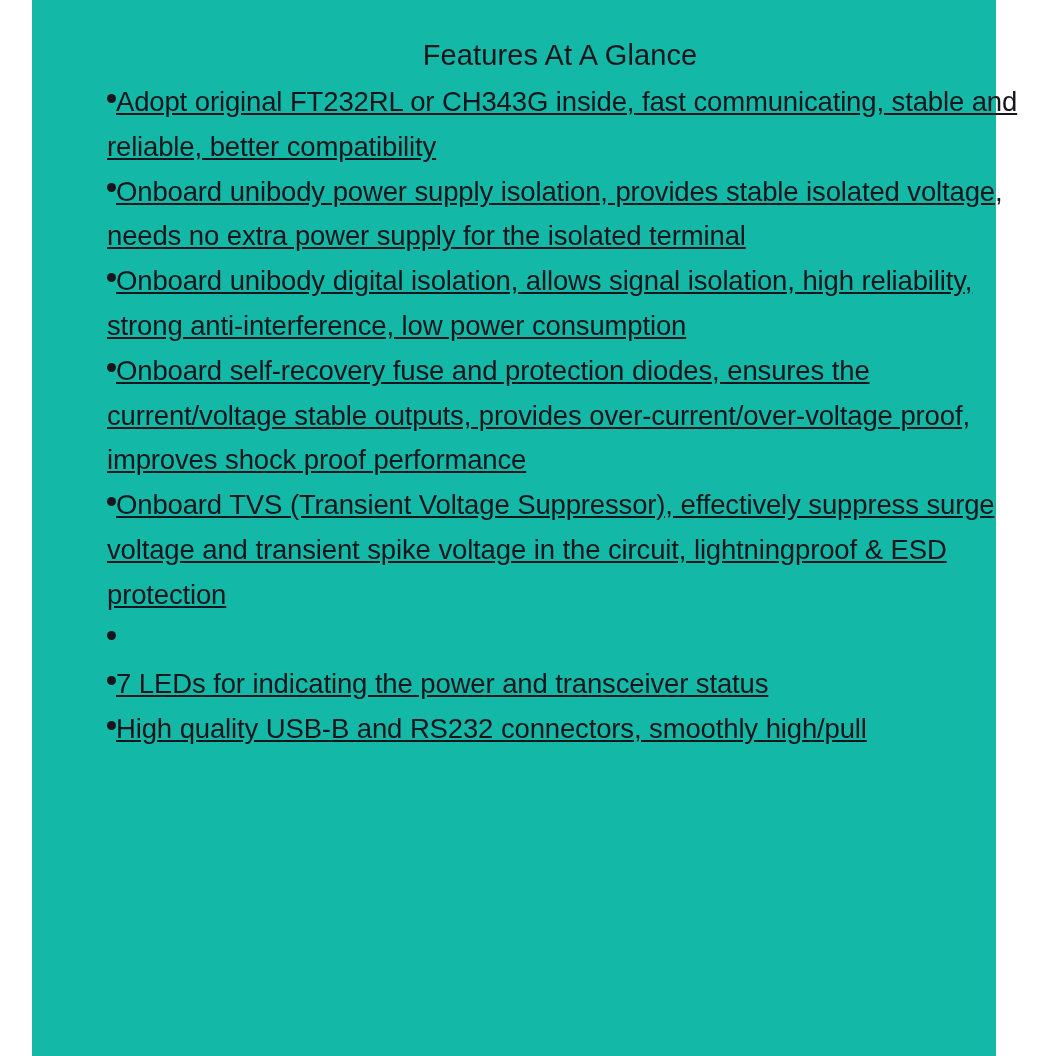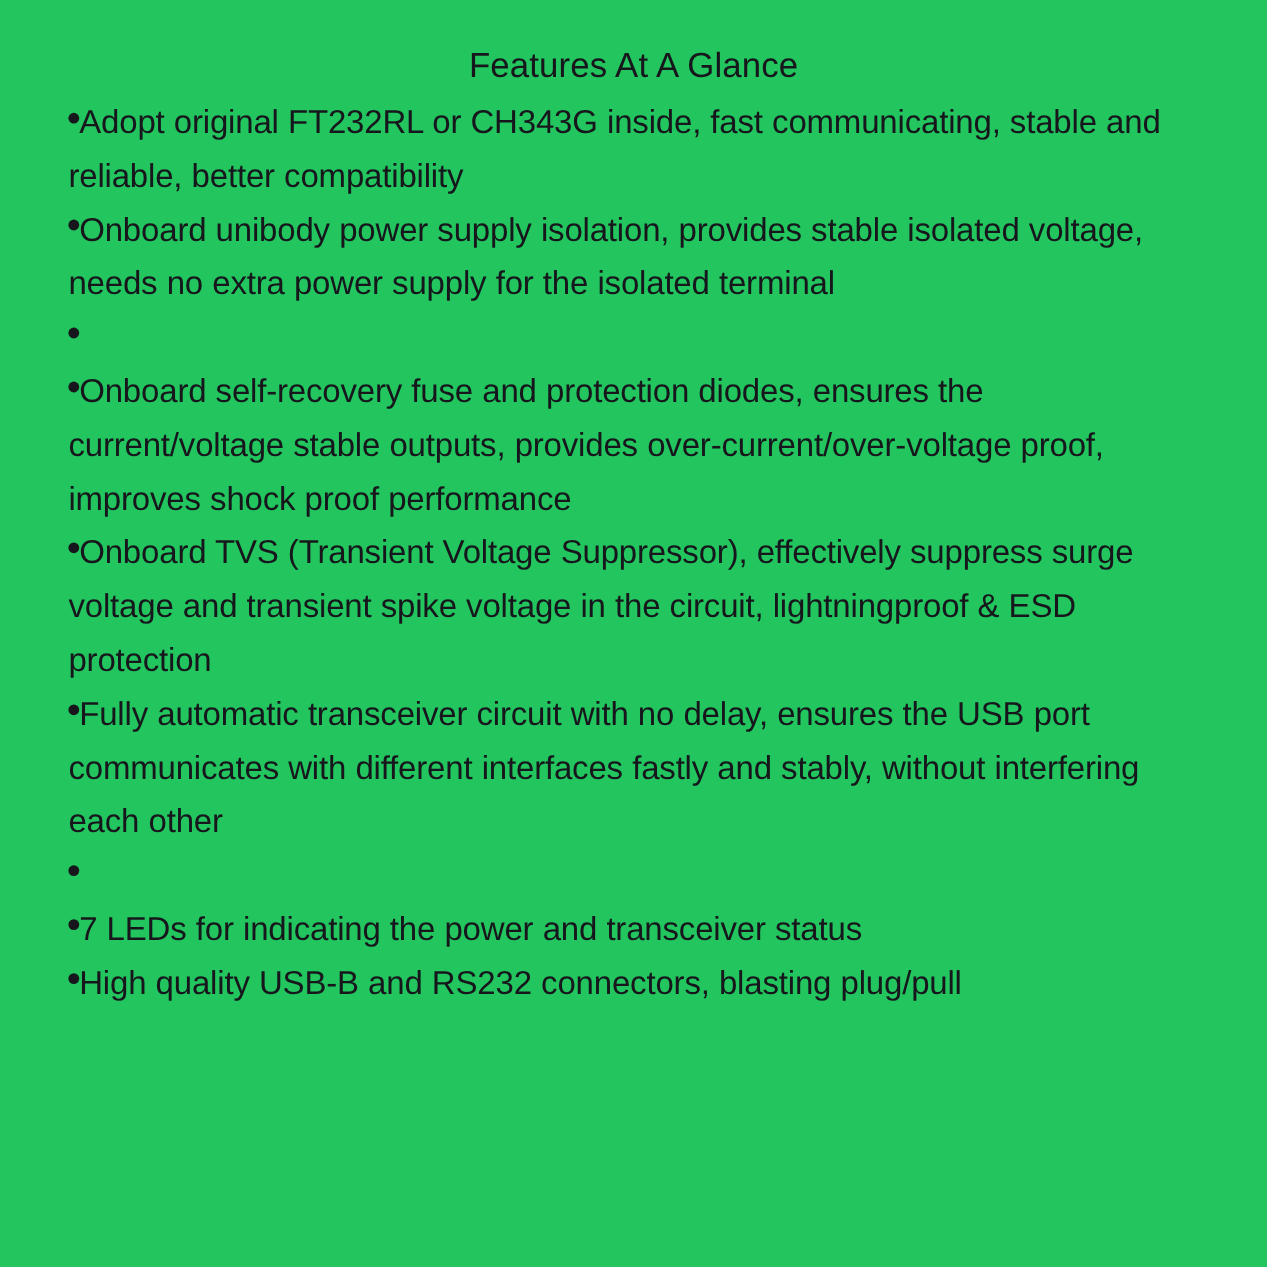--- a/index.html
+++ b/index.html
@@ -13,49 +13,51 @@
     width: 1056px;
     height: 1056px;
     overflow: hidden;
     font-family: "Liberation Sans", "DejaVu Sans", sans-serif;
     color: #16161c;
     -webkit-font-smoothing: antialiased;
   }
 
   .page {
     position: relative;
-    width: 1056px;
+    width: 964px;
     height: 1056px;
-    background: #22c55e;
+    background: #14b8a6;
     box-sizing: border-box;
+    margin-left: 32px;
   }
 
   .doc-title {
     position: absolute;
     top: 38px;
     left: 0;
     width: 1056px;
     text-align: center;
     font-size: 29px;
     font-weight: 400;
     letter-spacing: 0.1px;
     line-height: 34px;
     color: #16161c;
     margin: 0;
     white-space: nowrap;
   }
 
   .feature-list {
     position: absolute;
     top: 80px;
-    left: 57px;
+    left: 75px;
     width: 912px;
     margin: 0;
     padding: 0;
     list-style: none;
+    text-decoration: underline;
   }
 
   .feature-item {
     position: relative;
     margin: 0;
     padding: 0;
     font-size: 27.5px;
     line-height: 44.8px;
     font-weight: 400;
     letter-spacing: -0.15px;
@@ -88,35 +90,32 @@
   <h1 class="doc-title">Features At A Glance</h1>
 
   <ul class="feature-list">
     <li class="feature-item">
       <span class="bullet-dot"></span><span class="feature-text">Adopt original FT232RL or CH343G inside, fast communicating, stable and reliable, better compatibility</span>
     </li>
     <li class="feature-item">
       <span class="bullet-dot"></span><span class="feature-text">Onboard unibody power supply isolation, provides stable isolated voltage, needs no extra power supply for the isolated terminal</span>
     </li>
     <li class="feature-item">
-      <span class="bullet-dot"></span>
+      <span class="bullet-dot"></span><span class="feature-text">Onboard unibody digital isolation, allows signal isolation, high reliability, strong anti-interference, low power consumption</span>
     </li>
     <li class="feature-item">
       <span class="bullet-dot"></span><span class="feature-text">Onboard self-recovery fuse and protection diodes, ensures the current/voltage stable outputs, provides over-current/over-voltage proof, improves shock proof performance</span>
     </li>
     <li class="feature-item">
       <span class="bullet-dot"></span><span class="feature-text">Onboard TVS (Transient Voltage Suppressor), effectively suppress surge voltage and transient spike voltage in the circuit, lightningproof &amp; ESD protection</span>
     </li>
     <li class="feature-item">
-      <span class="bullet-dot"></span><span class="feature-text">Fully automatic transceiver circuit with no delay, ensures the USB port communicates with different interfaces fastly and stably, without interfering each other</span>
-    </li>
-    <li class="feature-item">
       <span class="bullet-dot"></span>
     </li>
     <li class="feature-item">
       <span class="bullet-dot"></span><span class="feature-text">7 LEDs for indicating the power and transceiver status</span>
     </li>
     <li class="feature-item">
-      <span class="bullet-dot"></span><span class="feature-text">High quality USB-B and RS232 connectors, blasting plug/pull</span>
+      <span class="bullet-dot"></span><span class="feature-text">High quality USB-B and RS232 connectors, smoothly high/pull</span>
     </li>
   </ul>
 
 </div>
 
 </body></html>

